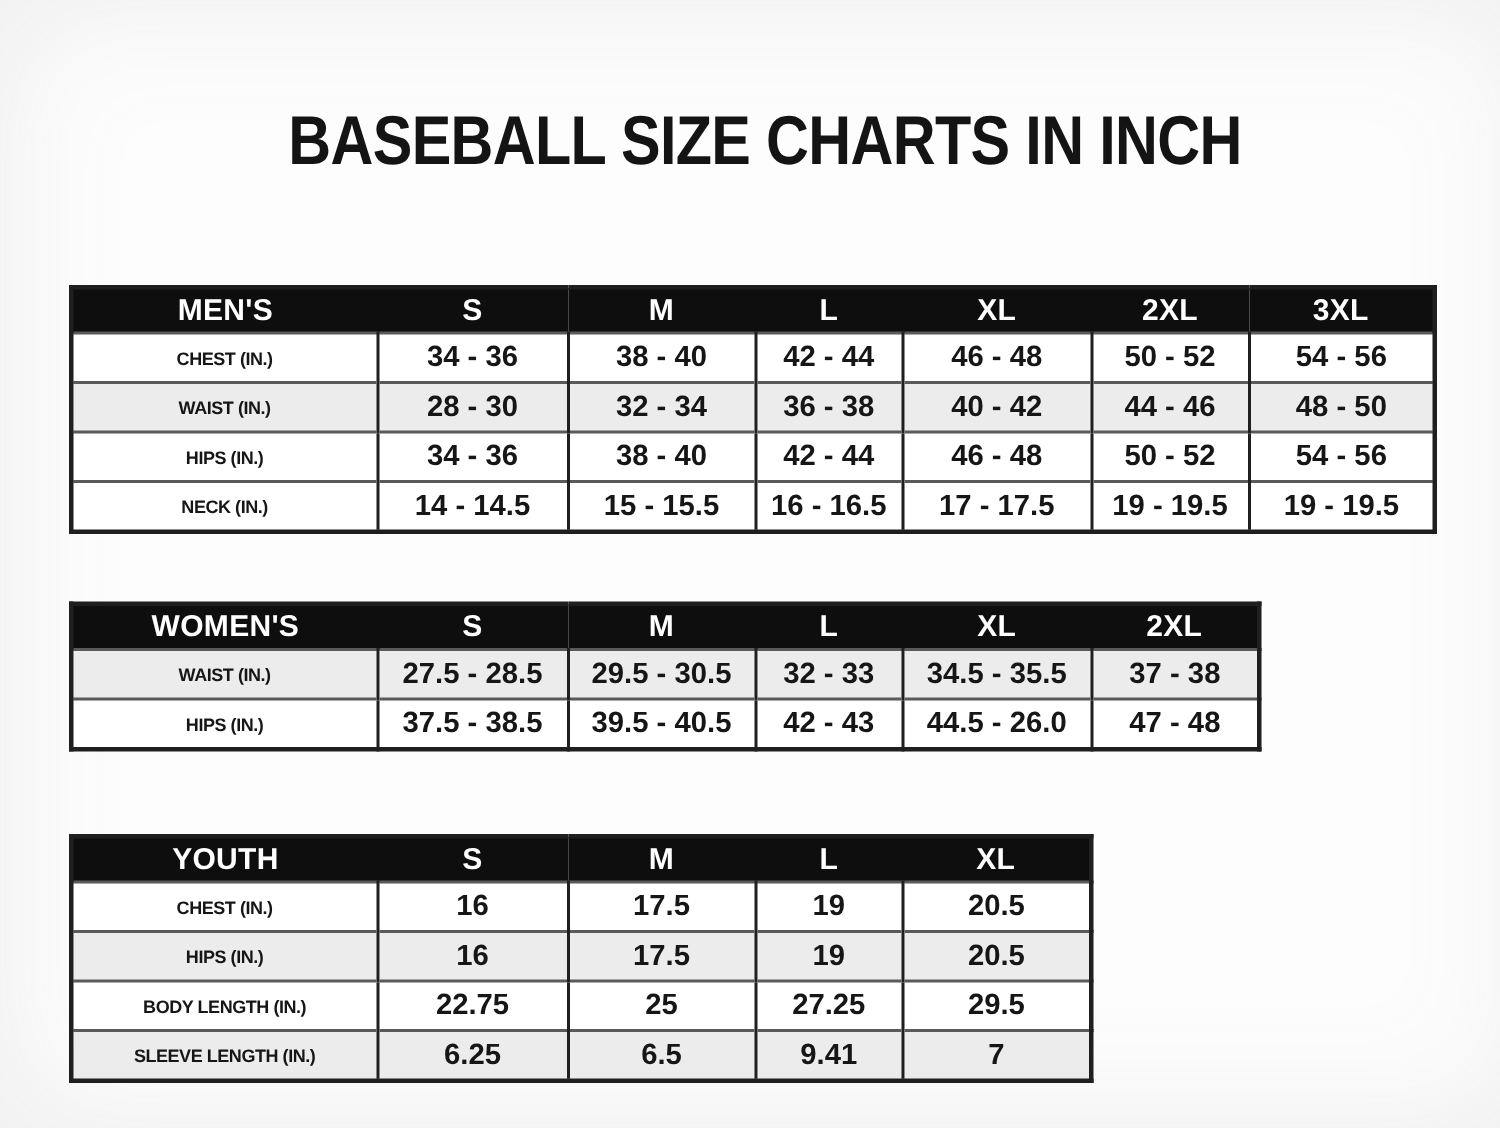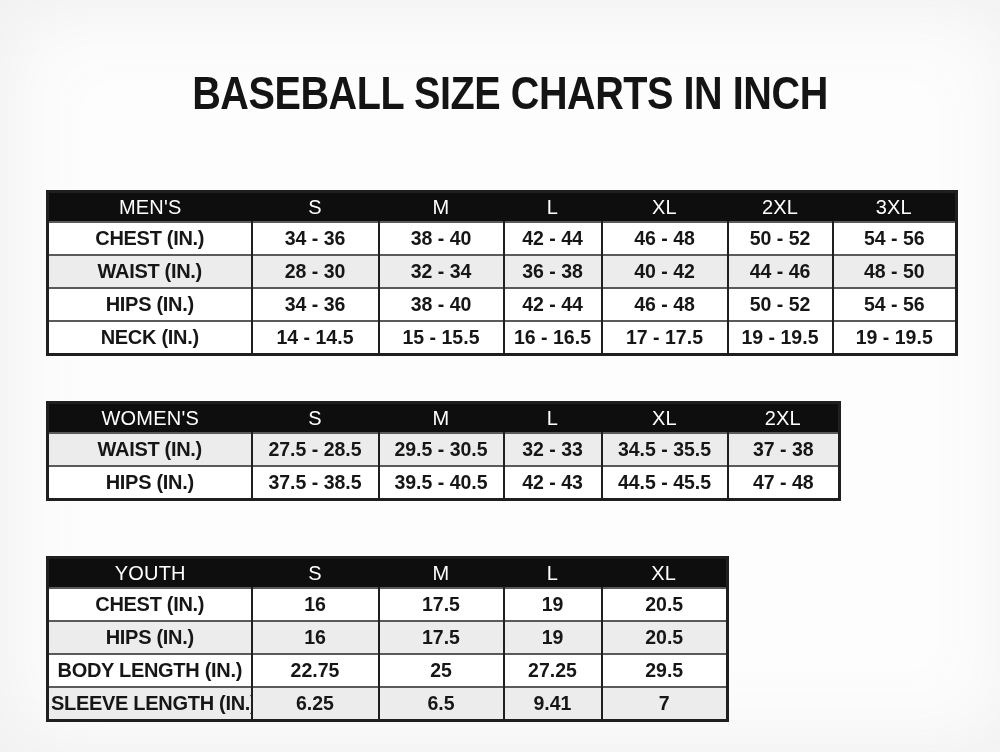--- a/index.html
+++ b/index.html
@@ -40,21 +40,21 @@
   table {
     border-collapse: collapse;
     table-layout: fixed;
     border: 3px solid var(--grid-dark, #171717);
   }
   th {
     background: var(--header-bg, #0e0e0e);
     color: var(--header-text, #ffffff);
     height: 28px;
     font-size: 20px;
-    font-weight: normal;
+    font-weight: bold;
     letter-spacing: 0.2px;
     text-align: center;
     vertical-align: middle;
     padding: 0;
   }
   td {
     height: 31px;
     font-size: 19.5px;
     font-weight: bold;
     text-align: center;
@@ -63,21 +63,21 @@
     background: #ffffff;
     border-left: 2px solid var(--grid-dark, #242424);
     border-right: 2px solid var(--grid-dark, #242424);
     border-top: 2px solid var(--grid-mid, #5a5a5a);
     padding: 0 2px;
     white-space: nowrap;
     overflow: hidden;
   }
   tr.alt td { background: var(--row-alt, #ececec); }
   td.label {
-    font-size: 20px;
+    font-size: 12px;
     letter-spacing: -0.3px;
   }
 </style>
 </head>
 <body>
 
 <div class="canvas" style="--page-bg: #fdfdfd; --title-color: #141414; --header-bg: #0e0e0e; --header-text: #ffffff; --row-alt: #ececec; --grid-dark: #1f1f1f; --grid-mid: #5a5a5a; --text-color: #161616;">
   <h1 class="title">BASEBALL SIZE CHARTS IN INCH</h1>
   <section class="size-table" id="table-mens">
       <table style="width: 909px;">
@@ -168,21 +168,21 @@
             <td>29.5 - 30.5</td>
             <td>32 - 33</td>
             <td>34.5 - 35.5</td>
             <td>37 - 38</td>
           </tr>
           <tr>
             <td class="label">HIPS (IN.)</td>
             <td>37.5 - 38.5</td>
             <td>39.5 - 40.5</td>
             <td>42 - 43</td>
-            <td>44.5 - 45.5</td>
+            <td>44.5 - 26.0</td>
             <td>47 - 48</td>
           </tr>
         </tbody>
       </table>
     </section>
   <section class="size-table" id="table-youth">
       <table style="width: 680px;">
         <colgroup>
           <col style="width: 204px;">
           <col style="width: 127px;">

